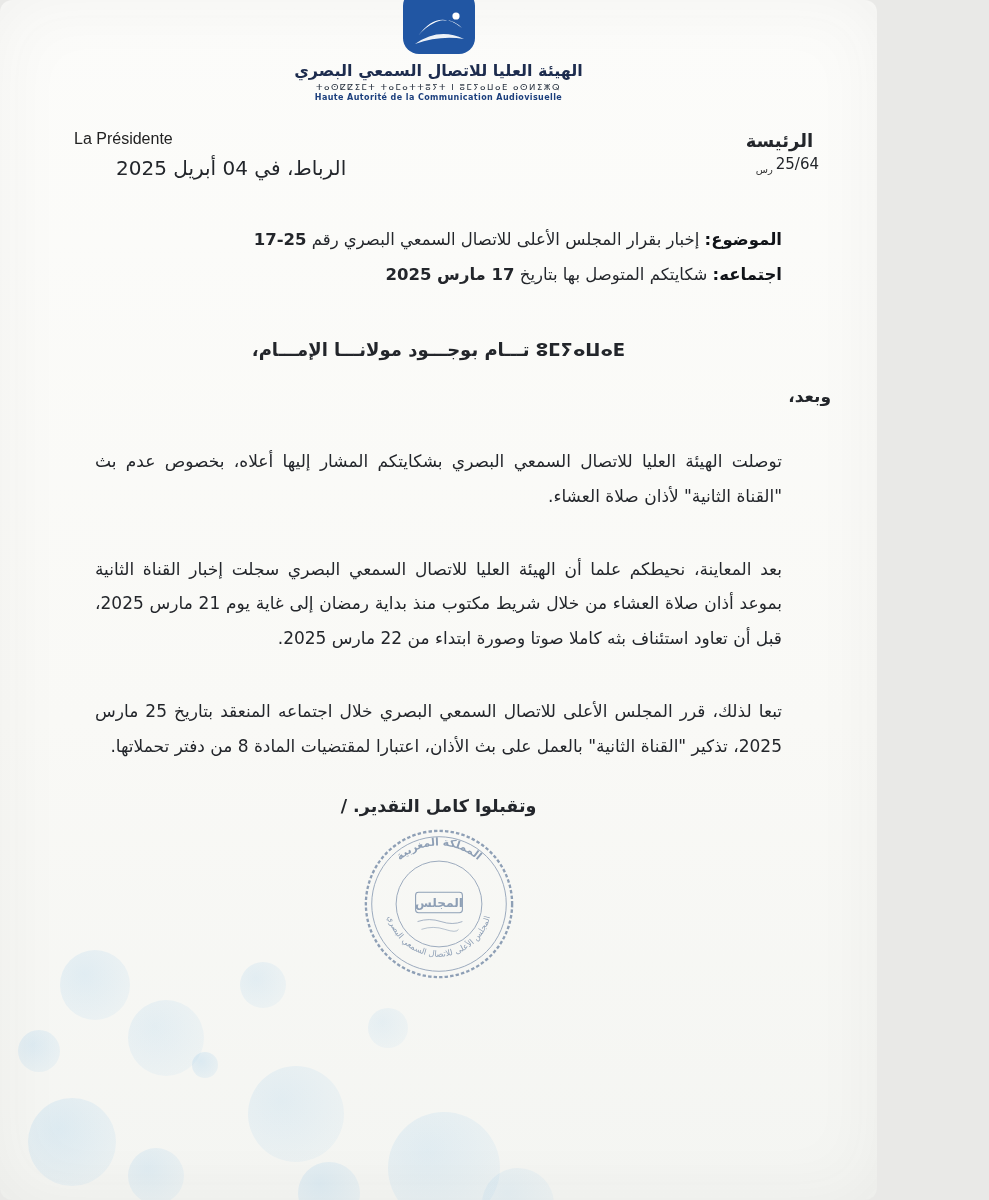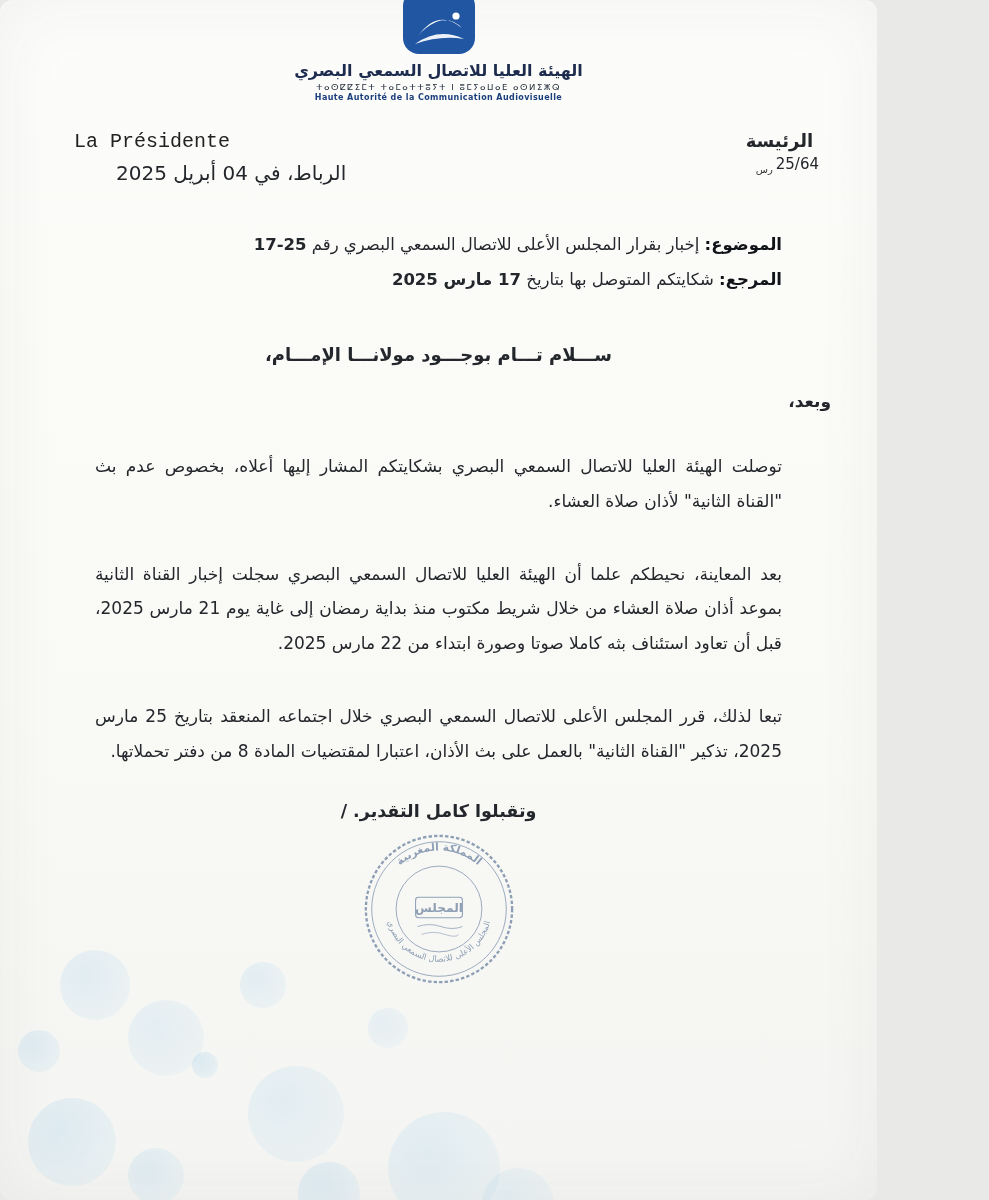--- a/index.html
+++ b/index.html
@@ -30,21 +30,21 @@
   .org-ar { font-size:16px; font-weight:bold; color:#1d2c4e; letter-spacing:0.5px; }
   .org-tif { font-size:8.5px; color:#26303e; letter-spacing:1.5px; margin-top:2px; }
   .org-fr { font-size:8px; font-weight:bold; color:#1c3f7d; letter-spacing:0.4px; margin-top:1px; }
 
   
   .head-row {
     margin-top:28px;
     display:flex; justify-content:space-between; align-items:flex-start;
     padding:0 58px 0 74px;
   }
-  .fr-title { font-size:20px; color:#222; font-family:Liberation Mono, monospace; }
+  .fr-title { font-size:16px; color:#222; font-family:Liberation Sans, sans-serif; }
   .place-date { font-size:20px; margin-top:8px; padding-left:42px; text-align:center; }
   .head-right { text-align:center; }
   .ar-title { font-size:18px; font-weight:bold; }
   .ref-line { margin-top:4px; font-size:15px; }
   .ref-num { letter-spacing:0.5px; }
   .ref-prefix { font-size:10px; vertical-align:sub; margin-right:3px; color:#333;margin-left:16px; }
 
   
   .to-block { text-align:center; margin-top:42px; }
   .to-word { font-size:20px; font-weight:bold; }
@@ -121,27 +121,27 @@
     </div>
 
 
     <div class="meta" dir="rtl" lang="ar">
       <div class="meta-line">
         <span class="meta-label">الموضوع:</span>
         <span>إخبار بقرار المجلس الأعلى للاتصال السمعي البصري رقم</span>
         <span class="num" dir="ltr">17-25</span>
       </div>
       <div class="meta-line">
-        <span class="meta-label">المرجع:</span>
+        <span class="meta-label">اجتماعه:</span>
         <span>شكايتكم المتوصل بها بتاريخ</span>
         <span class="bold">17 مارس 2025</span>
       </div>
     </div>
 
-    <div class="salutation" dir="rtl" lang="ar">ســـلام تـــام بوجـــود مولانـــا الإمـــام،</div>
+    <div class="salutation" dir="rtl" lang="ar">ⵓⵎⵢⴰⵡⴰⴹ تـــام بوجـــود مولانـــا الإمـــام،</div>
 
     <div class="after-salutation" dir="rtl" lang="ar">وبعد،</div>
 
     <p class="para" dir="rtl" lang="ar">توصلت الهيئة العليا للاتصال السمعي البصري بشكايتكم المشار إليها أعلاه، بخصوص عدم بث "القناة الثانية" لأذان صلاة العشاء.</p>
     <p class="para" dir="rtl" lang="ar">بعد المعاينة، نحيطكم علما أن الهيئة العليا للاتصال السمعي البصري سجلت إخبار القناة الثانية بموعد أذان صلاة العشاء من خلال شريط مكتوب منذ بداية رمضان إلى غاية يوم 21 مارس 2025، قبل أن تعاود استئناف بثه كاملا صوتا وصورة ابتداء من 22 مارس 2025.</p>
     <p class="para" dir="rtl" lang="ar">تبعا لذلك، قرر المجلس الأعلى للاتصال السمعي البصري خلال اجتماعه المنعقد بتاريخ 25 مارس 2025، تذكير "القناة الثانية" بالعمل على بث الأذان، اعتبارا لمقتضيات المادة 8 من دفتر تحملاتها.</p>
 
     <div class="closing" dir="rtl" lang="ar">وتقبلوا كامل التقدير. /</div>
 
     <div class="stamp">

